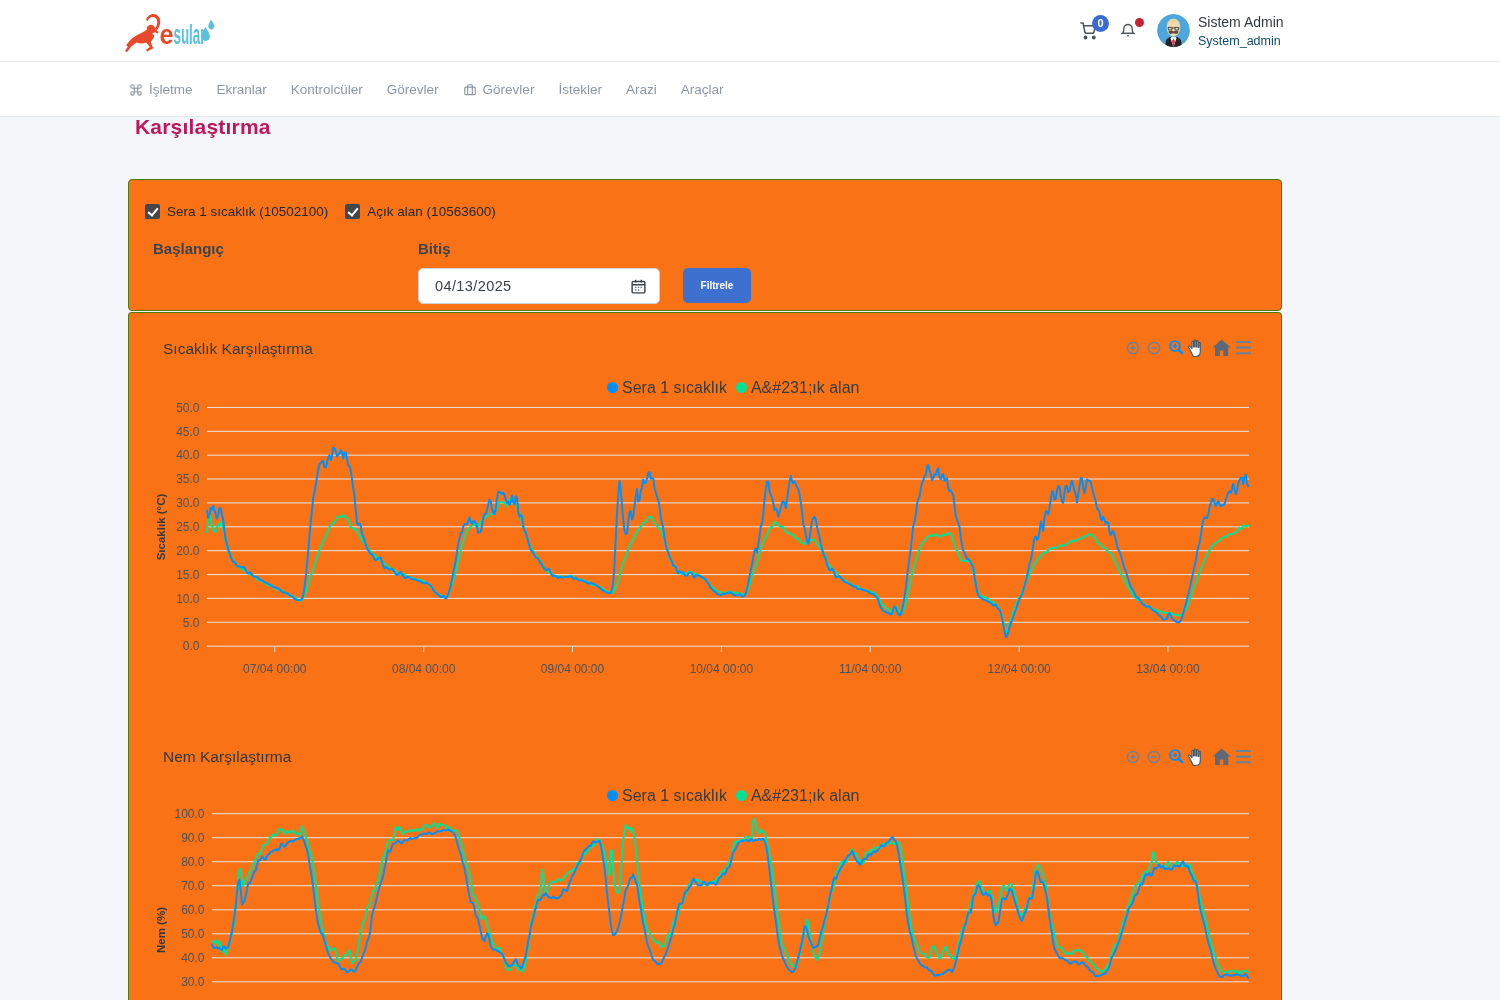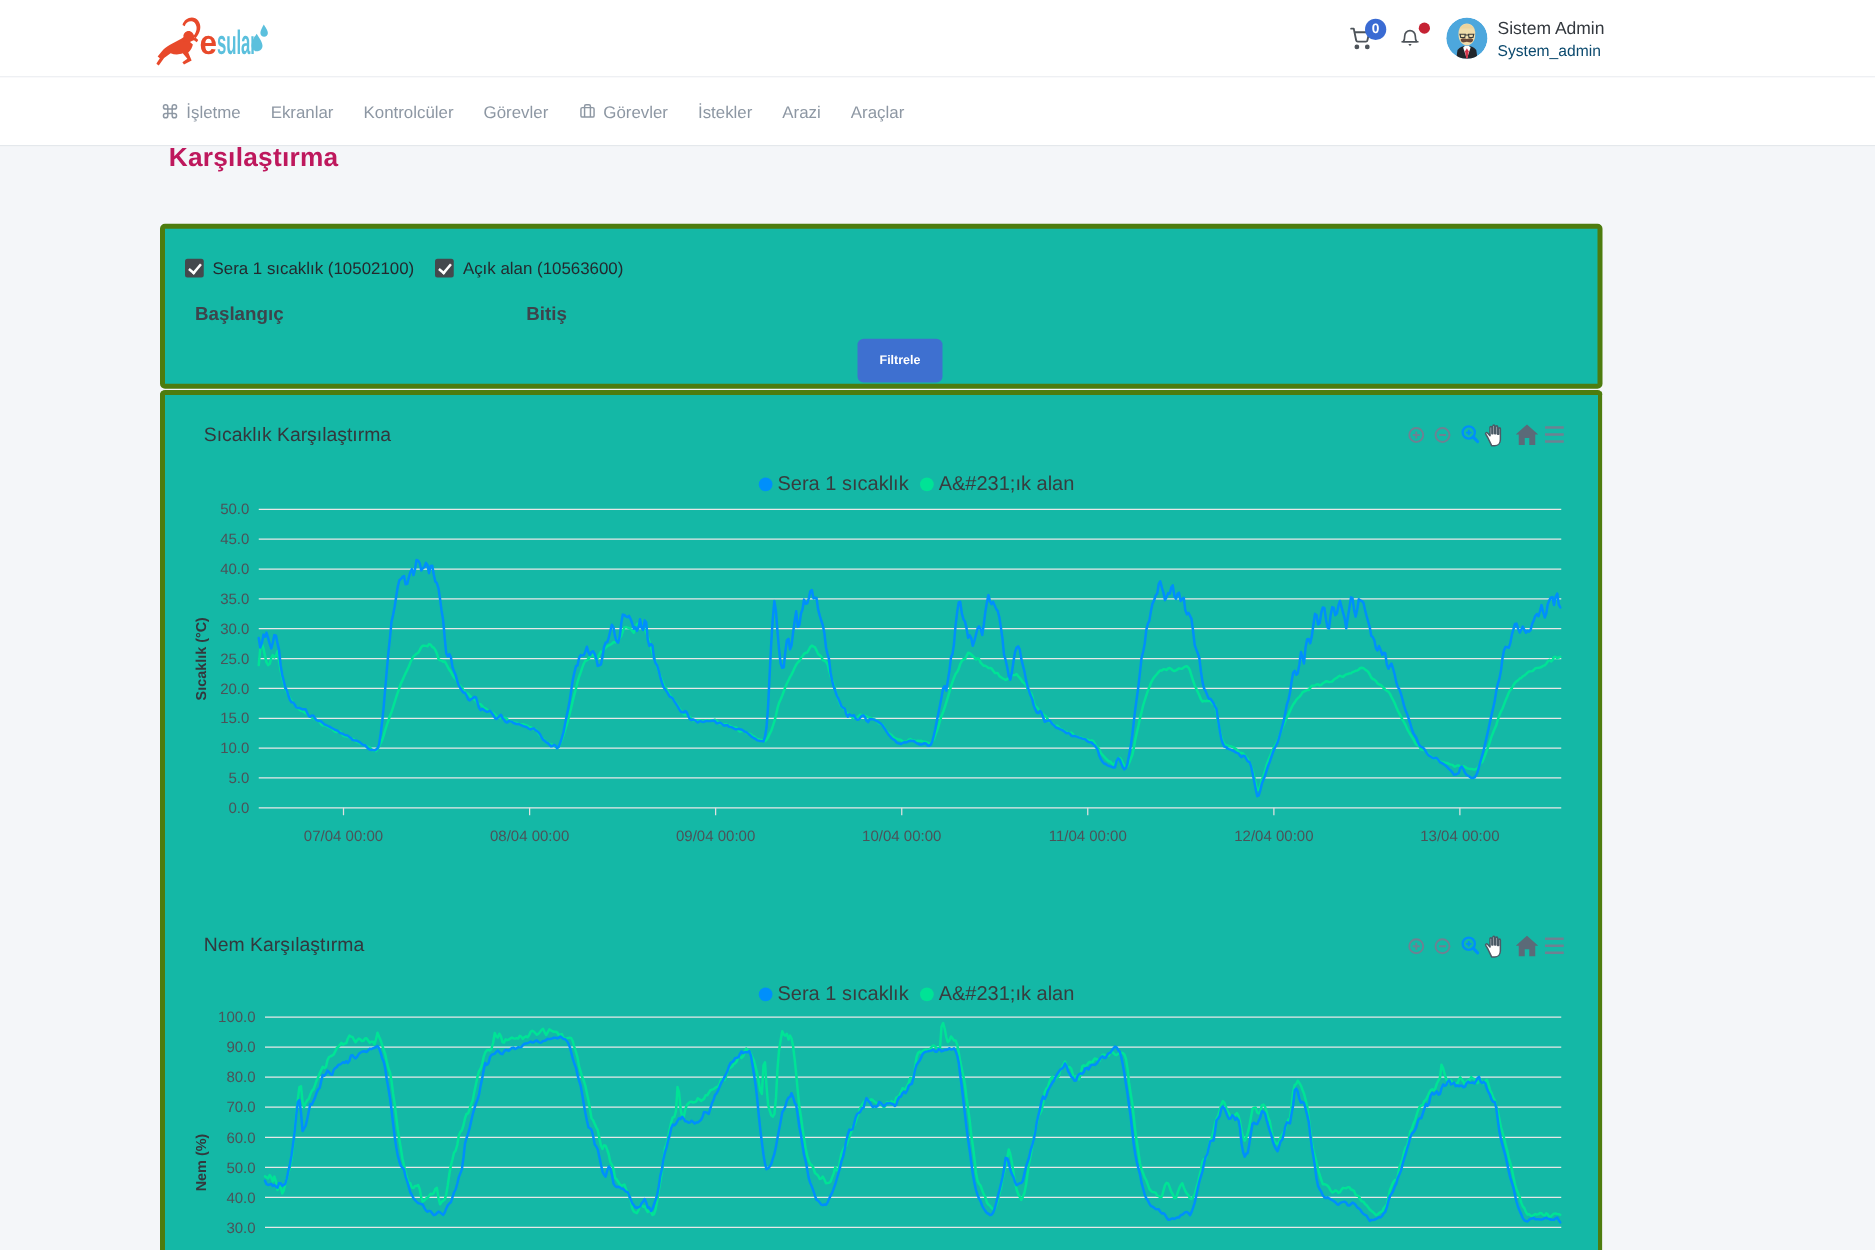--- a/index.html
+++ b/index.html
@@ -4,24 +4,24 @@
 <title>Karşılaştırma</title>
 <style>
   * { margin:0; padding:0; box-sizing:border-box; }
   html,body { width:1500px; height:1000px; overflow:hidden; background:#f4f6f9;
     font-family:"Liberation Sans", sans-serif; }
   .hdr { position:absolute; left:0; top:0; width:1500px; height:62px; background:#fff;
     border-bottom:1px solid #e9ecef; }
   .nav { position:absolute; left:0; top:62px; width:1500px; height:55px; background:#fff;
     border-bottom:1px solid #e4e8ec; }
   .navitems { position:absolute; left:129px; top:0; height:55px; display:flex; align-items:center; }
-  .navitems span.it { color:#8d97a3; font-size:13.5px; margin-right:24px; display:flex; align-items:flex-start; }
+  .navitems span.it { color:#8d97a3; font-size:13.5px; margin-right:24px; display:flex; align-items:flex-end; }
   .navitems svg { margin-right:6px; }
   .h1 { position:absolute; left:135px; top:115px; font-size:21px; font-weight:bold; color:#be185d; letter-spacing:0.2px; }
-  .card { position:absolute; background:#14b8a6; border:4px solid #4d7c0f; border-radius:4px; }
+  .card { position:absolute; background:#f97316; border:1px solid #4d7c0f; border-radius:4px; }
   #fcard { left:128px; top:179px; width:1154px; height:132px; }
   #ccard { left:128px; top:312px; width:1154px; height:698px; border-bottom:none; }
   .cbrow { position:absolute; left:16px; top:24px; display:flex; align-items:center; font-size:13.5px; color:#24292e; }
   .cb { width:15px; height:15px; background:#44484d; border-radius:2px; display:inline-block; position:relative; margin-right:7px; }
   .cb:after { content:""; position:absolute; left:5px; top:1.5px; width:4px; height:8px; border:solid #fff; border-width:0 2px 2px 0; transform:rotate(40deg); }
   .flabel { position:absolute; font-size:15px; font-weight:bold; color:#3d444c; }
   .finput { position:absolute; height:36px; border:1px solid #ccd2d9; border-radius:5px; background:#fff;
     font-size:14.5px; color:#3b4147; display:flex; align-items:center; padding-left:16px; letter-spacing:0.4px; }
   .cal { position:absolute; right:12px; top:9px; }
   .fbtn { position:absolute; left:554px; top:87.5px; width:68px; height:35px; background:#3e70d0; border-radius:5px;
@@ -110,20 +110,27 @@
 
 <div class="card" id="fcard">
   <div class="cbrow">
     <span class="cb"></span>
       <span>Sera 1 sıcaklık (10502100)</span>
     <span class="cb" style="margin-left:17px"></span>
       <span>Açık alan (10563600)</span>
   </div>
   <div class="flabel" style="left:24px;top:60px">Başlangıç</div>
   <div class="flabel" style="left:289px;top:60px">Bitiş</div>
+  <div class="finput" style="left:289px;top:87.5px;width:242px">04/13/2025
+    <svg class="cal" width="17" height="17" viewBox="0 0 24 24" fill="none" stroke="#3b4147" stroke-width="2">
+        <rect x="3" y="5" width="18" height="16" rx="1.5"></rect>
+        <path d="M3 9.5h18M8 2.5v4M16 2.5v4"></path>
+        <path d="M7 13h2M11 13h2M15 13h2M7 17h2M11 17h2" stroke-width="1.6"></path>
+      </svg>
+  </div>
   <div class="fbtn">Filtrele</div>
 </div>
 
 <div class="card" id="ccard"></div>
 
 <div class="ctitle" style="left:163px;top:340px">Sıcaklık Karşılaştırma</div>
 <svg style="position:absolute;left:1126px;top:337px" width="126" height="22" viewBox="0 0 126 22">
     <circle cx="7" cy="11" r="5.6" fill="none" stroke="#6e8192" stroke-width="1.5"></circle>
     <path d="M4.2 11 H9.8 M7 8.2 V13.8" stroke="#6e8192" stroke-width="1.5"></path>
     <circle cx="28" cy="11" r="5.6" fill="none" stroke="#6e8192" stroke-width="1.5"></circle>

